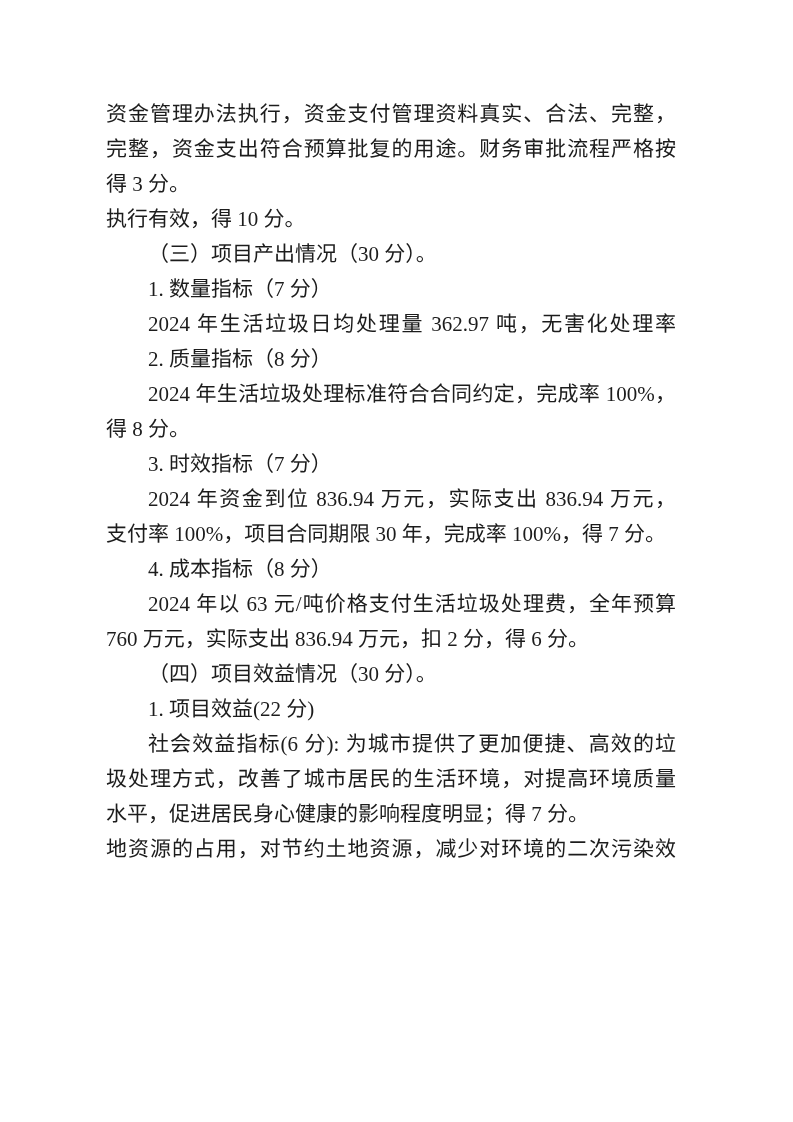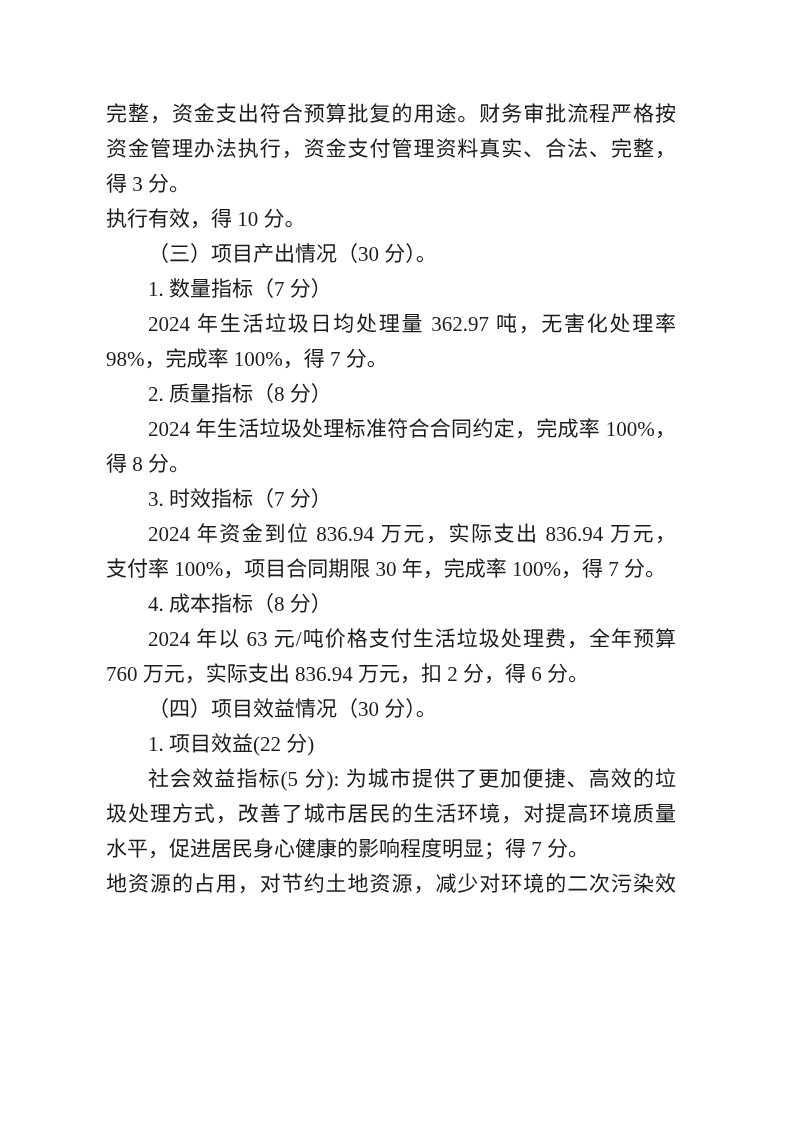--- a/index.html
+++ b/index.html
@@ -39,37 +39,36 @@
   
   .ind {
     text-indent: 42px;
   }
 </style>
 </head>
 <body>
 
 <div class="page">
   <div class="textblock">
+    <div class="line just">资金管理办法执行，资金支付管理资料真实、合法、完整，</div>
     <div class="line just">完整，资金支出符合预算批复的用途。财务审批流程严格按</div>
-    <div class="line just">资金管理办法执行，资金支付管理资料真实、合法、完整，</div>
     <div class="line">得 3 分。</div>
     <div class="line">执行有效，得 10 分。</div>
     <div class="line ind">（三）项目产出情况（30 分）。</div>
     <div class="line ind">1. 数量指标（7 分）</div>
     <div class="line just ind">2024 年生活垃圾日均处理量 362.97 吨，无害化处理率</div>
-    <div class="line">98%，完成率 100%，得 7 分。</div>
     <div class="line ind">2. 质量指标（8 分）</div>
     <div class="line just ind">2024 年生活垃圾处理标准符合合同约定，完成率 100%，</div>
     <div class="line">得 8 分。</div>
     <div class="line ind">3. 时效指标（7 分）</div>
     <div class="line just ind">2024 年资金到位 836.94 万元，实际支出 836.94 万元，</div>
     <div class="line">支付率 100%，项目合同期限 30 年，完成率 100%，得 7 分。</div>
     <div class="line ind">4. 成本指标（8 分）</div>
     <div class="line just ind">2024 年以 63 元/吨价格支付生活垃圾处理费，全年预算</div>
     <div class="line">760 万元，实际支出 836.94 万元，扣 2 分，得 6 分。</div>
     <div class="line ind">（四）项目效益情况（30 分）。</div>
     <div class="line ind">1. 项目效益(22 分)</div>
-    <div class="line just ind">社会效益指标(5 分): 为城市提供了更加便捷、高效的垃</div>
+    <div class="line just ind">社会效益指标(6 分): 为城市提供了更加便捷、高效的垃</div>
     <div class="line just">圾处理方式，改善了城市居民的生活环境，对提高环境质量</div>
     <div class="line">水平，促进居民身心健康的影响程度明显；得 7 分。</div>
     <div class="line just">地资源的占用，对节约土地资源，减少对环境的二次污染效</div>
   </div>
 </div>
 
 </body></html>

